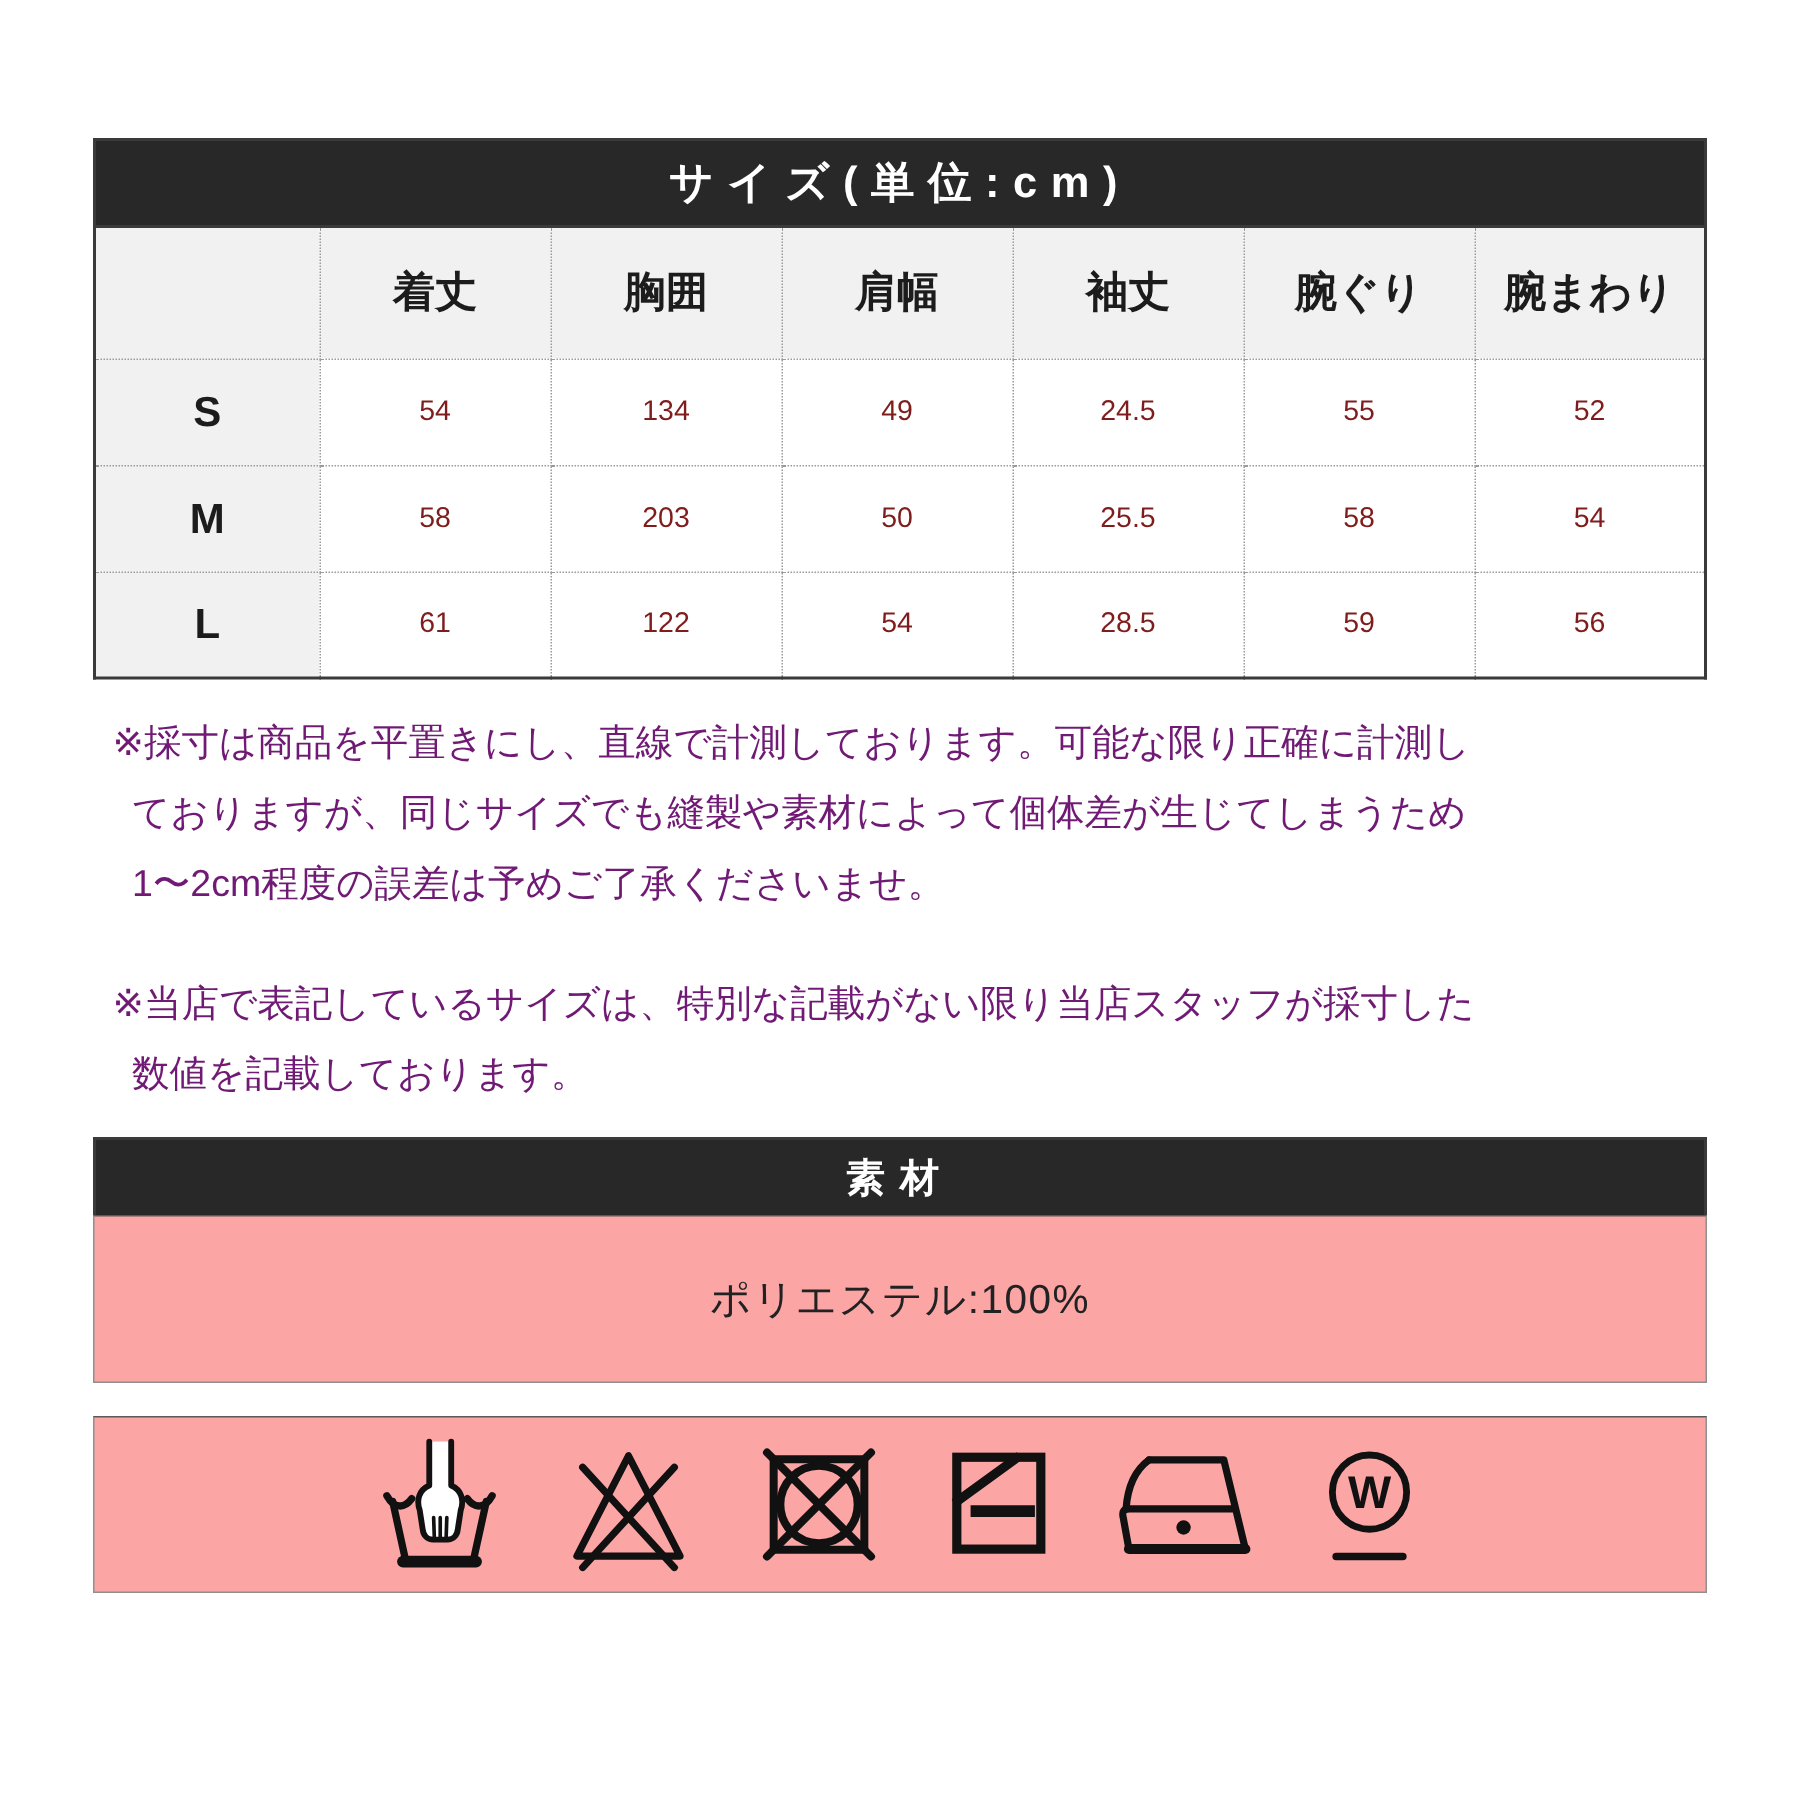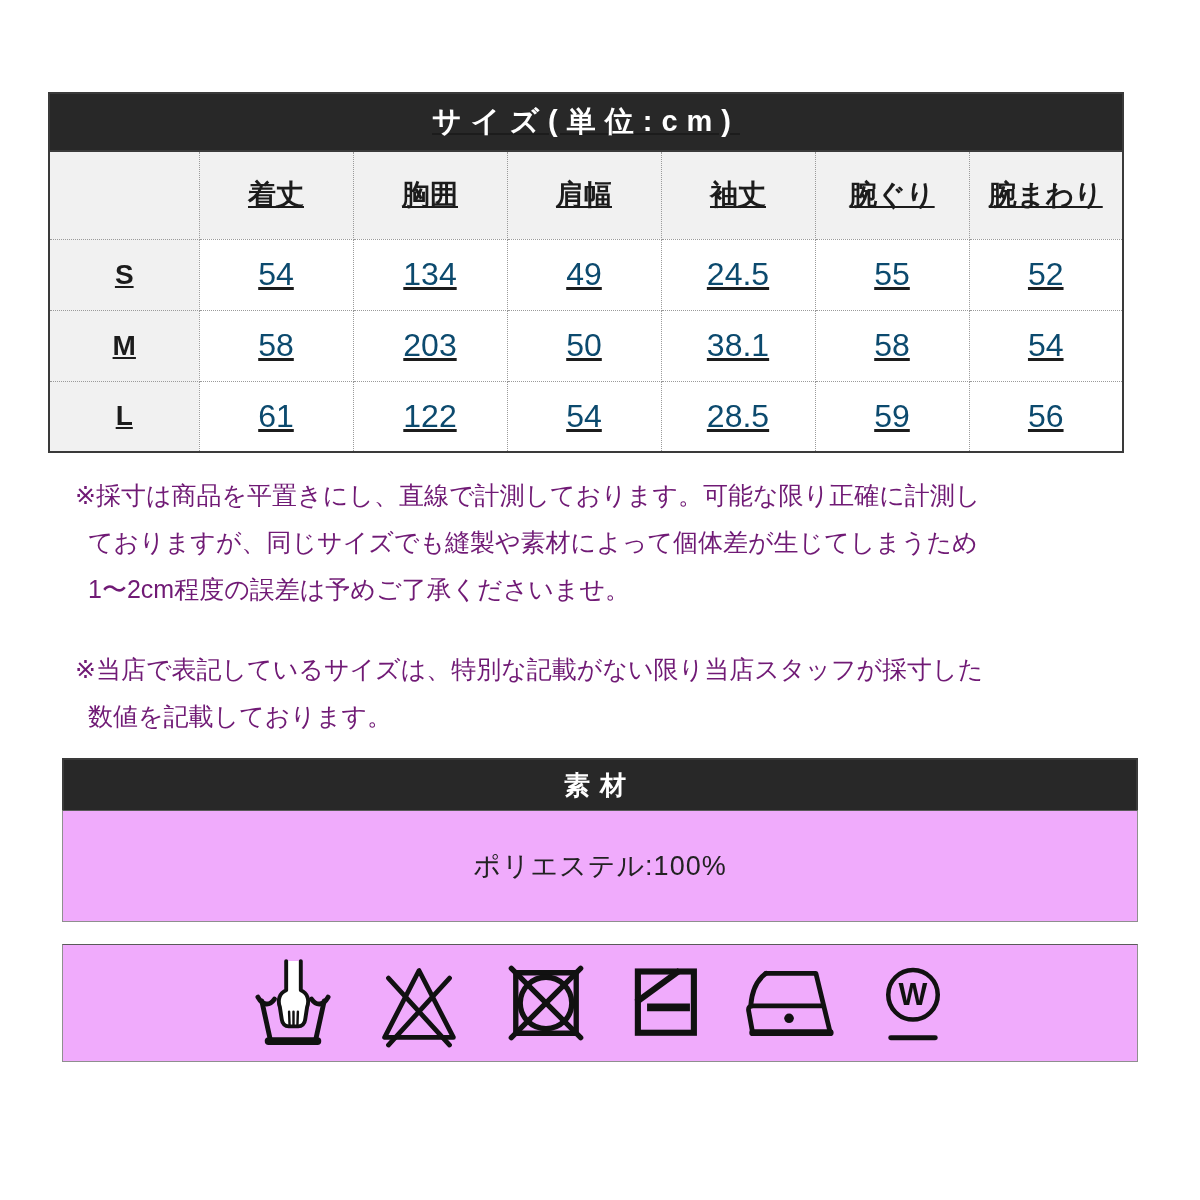--- a/index.html
+++ b/index.html
@@ -8,47 +8,47 @@
   .page { position:relative; width:1200px; height:1200px; background:#ffffff; overflow:hidden; }
 
   
   .bar {
     background:#282828; color:#ffffff; font-weight:bold;
     display:flex; align-items:center; justify-content:center;
     border:2px solid #3a3a3a;
   }
 
   
-  .size-section { position:absolute; left:48px; top:92px; width:1076px;text-decoration:underline; }
+  .size-section { position:absolute; left:62px; top:92px; width:1076px; }
   .size-title { height:58px; font-size:29px; letter-spacing:9px; border-bottom:none; }
   table.size-table { width:100%; border-collapse:collapse; table-layout:fixed; border:2px solid #3a3a3a; }
   table.size-table col.c0 { width:150px; }
   table.size-table th, table.size-table td {
     border:1px dotted #9a9a9a; text-align:center; vertical-align:middle;
   }
   table.size-table thead th { height:88px; background:#f1f1f1; font-size:28px; font-weight:bold; }
   table.size-table tbody tr { height:71px; }
   table.size-table tbody th { background:#f1f1f1; font-size:28px; font-weight:bold; }
-  table.size-table tbody td { background:#ffffff; font-size:32px; font-weight:normal; color:#0c4a6e; }
+  table.size-table tbody td { background:#ffffff; font-size:19px; font-weight:normal; color:#7f1d1d; }
 
   
   .note {
     position:absolute; left:75px; width:1020px;
     font-size:25px; line-height:47px; color:#701a75;
     white-space:pre-line; padding-left:13px; text-indent:-13px;
   }
   .note-1 { top:472px; }
   .note-2 { top:646px; }
 
   
   .material-section { position:absolute; left:62px; top:758px; width:1076px; }
   .wash-section     { position:absolute; left:62px; top:944px; width:1076px; }
   .sub-bar { height:52px; font-size:26px; letter-spacing:10px; border-bottom:none; }
   .section-box {
-    background:#f0abfc; border:1px solid #8f8f8f; border-top:1px solid #5a5a5a;
+    background:#fca5a5; border:1px solid #8f8f8f; border-top:1px solid #5a5a5a;
     display:flex; align-items:center; justify-content:center;
   }
   .material-box { height:112px; font-size:27px; color:#222; letter-spacing:1px; }
   .wash-box { height:118px; gap:44px; }
   .care-icon { display:flex; align-items:center; justify-content:center; }
   .care-icon svg { display:block; }
 </style>
 </head>
 <body>
 
@@ -85,21 +85,21 @@
           <td>49</td>
           <td>24.5</td>
           <td>55</td>
           <td>52</td>
         </tr>
         <tr>
           <th>M</th>
           <td>58</td>
           <td>203</td>
           <td>50</td>
-          <td>38.1</td>
+          <td>25.5</td>
           <td>58</td>
           <td>54</td>
         </tr>
         <tr>
           <th>L</th>
           <td>61</td>
           <td>122</td>
           <td>54</td>
           <td>28.5</td>
           <td>59</td>

